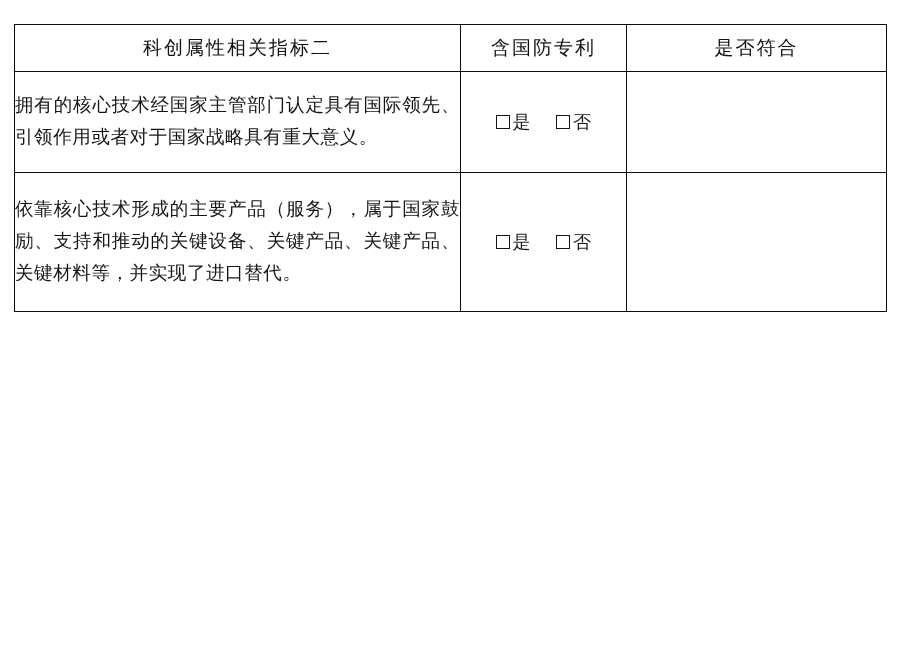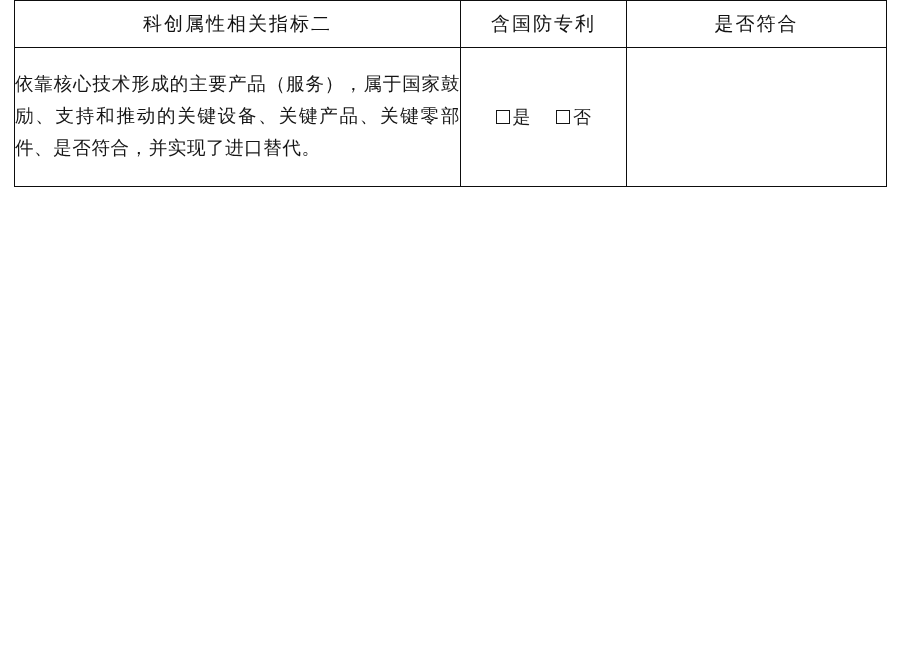--- a/index.html
+++ b/index.html
@@ -12,21 +12,21 @@
     height: 665px;
     font-family: "Liberation Serif", "DejaVu Serif", serif;
     color: #1a1a1a;
     overflow: hidden;
   }
   .page {
     position: relative;
     width: 900px;
     height: 665px;
     box-sizing: border-box;
-    padding: 0 14px 8px 14px;
+    padding: 24px 14px 8px 14px;
   }
   table.form-table {
     border-collapse: collapse;
     table-layout: fixed;
     width: 872px;
     margin: 0;
   }
   table.form-table td,
   table.form-table th {
     border: 1px solid #0d0d0d;
@@ -94,22 +94,30 @@
       <col class="c-basis">
     </colgroup>
     <thead>
       <tr>
         <th class="hdr-cell">科创属性相关指标二</th>
         <th class="hdr-cell">含国防专利</th>
         <th class="hdr-cell">是否符合</th>
       </tr>
     </thead>
     <tbody>
+      <tr class="row-1">
+        <td class="desc-cell">拥有的核心技术经国家主管部门认定具有国际领先、引领作用或者对于国家战略具有重大意义。</td>
+        <td class="check-cell">
+          <span class="check-opt"><span class="box"></span><span>是</span></span>
+          <span class="check-opt"><span class="box"></span><span>否</span></span>
+        </td>
+        <td class="basis-cell"></td>
+      </tr>
       <tr class="row-4">
-        <td class="desc-cell">依靠核心技术形成的主要产品（服务），属于国家鼓励、支持和推动的关键设备、关键产品、关键零部件、是否符合，并实现了进口替代。</td>
+        <td class="desc-cell">依靠核心技术形成的主要产品（服务），属于国家鼓励、支持和推动的关键设备、关键产品、关键产品、关键材料等，并实现了进口替代。</td>
         <td class="check-cell">
           <span class="check-opt"><span class="box"></span><span>是</span></span>
           <span class="check-opt"><span class="box"></span><span>否</span></span>
         </td>
         <td class="basis-cell"></td>
       </tr>
     </tbody>
   </table>
 </div>
 

